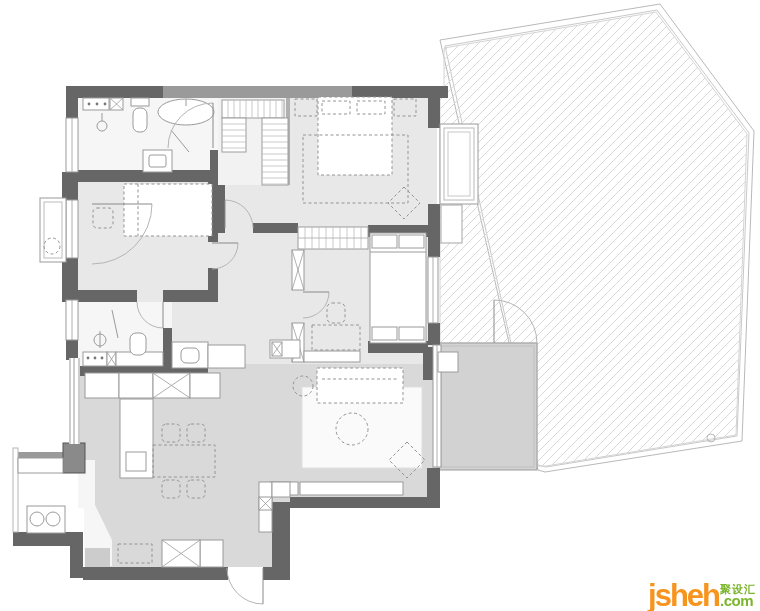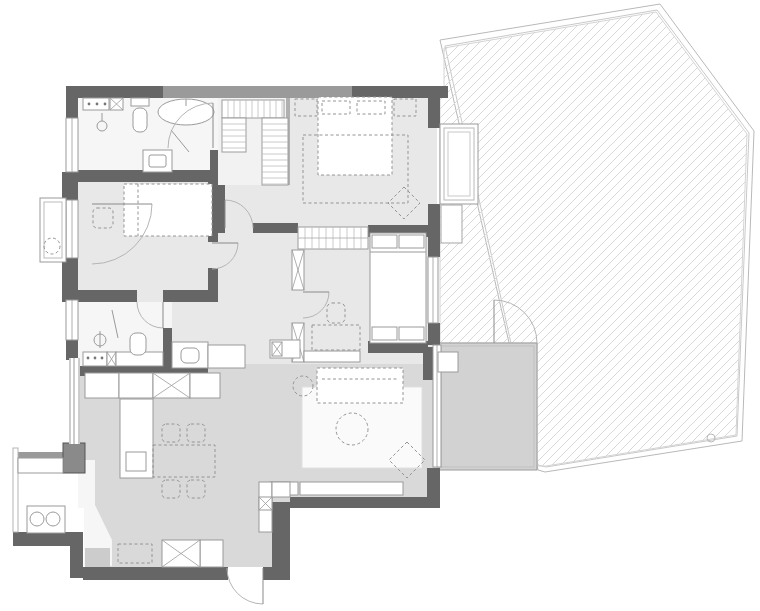--- a/index.html
+++ b/index.html
@@ -237,13 +237,20 @@
       <path d="M137,302 A26,26 0 0 0 163,328" fill="none" stroke="#b5b5b5" stroke-width="1"></path>
       <line x1="163" y1="302" x2="163" y2="328" stroke="#8a8a8a" stroke-width="1"></line>
       <path d="M329,292 A26,26 0 0 1 303,318" fill="none" stroke="#b5b5b5" stroke-width="1"></path>
       <line x1="303" y1="292" x2="329" y2="292" stroke="#8a8a8a" stroke-width="1"></line>
       <path d="M227,568 A36,36 0 0 0 263,604" fill="none" stroke="#b5b5b5" stroke-width="1"></path>
       <line x1="263" y1="568" x2="263" y2="604" stroke="#8a8a8a" stroke-width="1"></line>
       <path d="M494,300 A43,43 0 0 1 537,343" fill="none" stroke="#b5b5b5" stroke-width="1"></path>
       <line x1="494" y1="300" x2="494" y2="343" stroke="#8a8a8a" stroke-width="1"></line>
       <circle cx="711" cy="438" r="4" fill="none" stroke="#bbbbbb" stroke-width="1"></circle>
     </svg>
+  <div class="watermark">
+    <span class="wm-brand" style="color: rgb(247, 148, 29);">jsheh</span>
+    <span class="wm-stack">
+      <span class="wm-cn" style="color: rgb(124, 181, 46);">聚设汇</span>
+      <span class="wm-tld" style="color: rgb(124, 181, 46);">.com</span>
+    </span>
+  </div>
 </div>
 
 </body></html>

